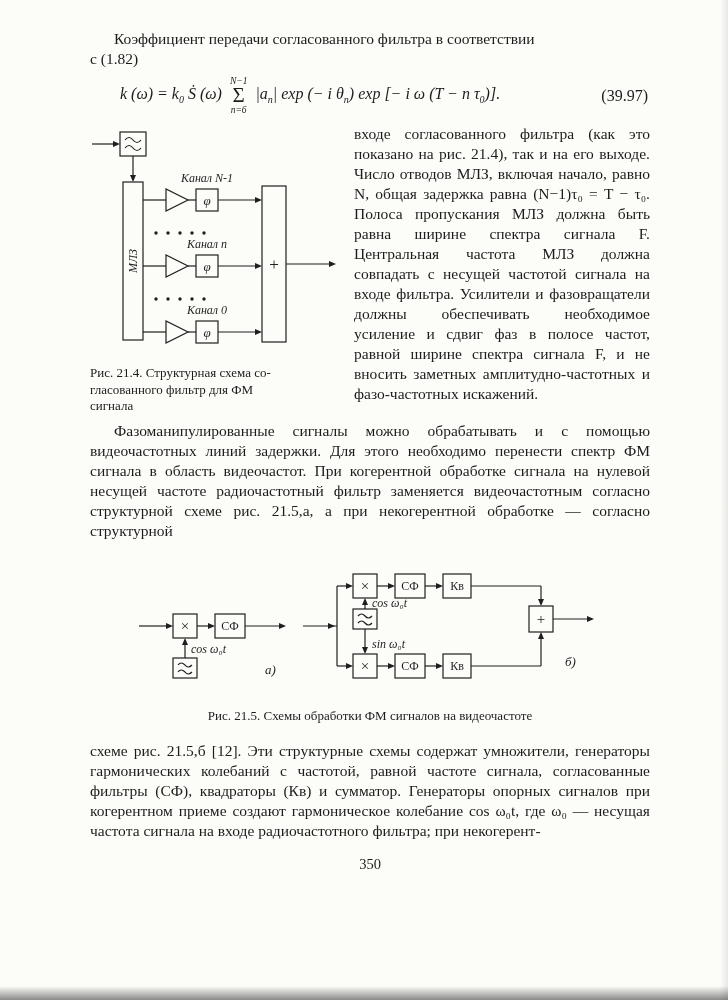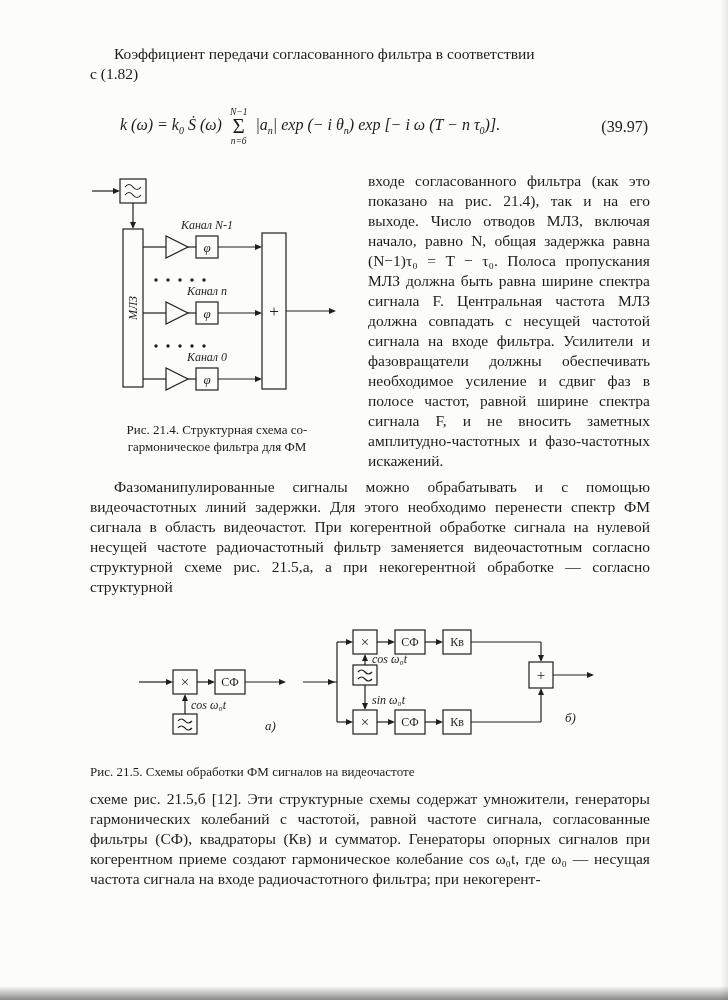--- a/index.html
+++ b/index.html
@@ -13,44 +13,44 @@
   }
   .scan-edge-bottom{
     position:absolute;left:0;bottom:0;width:100%;height:14px;
     background:linear-gradient(to bottom, rgba(0,0,0,0), rgba(45,45,45,0.55));
   }
   .scan-edge-right{
     position:absolute;right:0;top:0;width:8px;height:100%;
     background:linear-gradient(to right, rgba(0,0,0,0), rgba(80,80,80,0.12));
   }
   .content{
-    position:absolute;left:90px;top:44px;width:560px;
+    position:absolute;left:90px;top:29px;width:560px;
     font-size:15.5px;line-height:20px;text-align:justify;
   }
   .p{margin:0;}
   .indent{text-indent:24px;}
   .line{display:block;}
   
   .formula{display:flex;align-items:center;margin:7px 0 9px 0;font-style:italic;font-size:16px;}
   .f-main{flex:1;padding-left:30px;text-align:left;white-space:nowrap;}
   .f-main sub{font-size:10px;font-style:italic;}
-  .sum{display:inline-flex;flex-direction:column;align-items:center;vertical-align:middle;margin:16px 4px;line-height:1;}
+  .sum{display:inline-flex;flex-direction:column;align-items:center;vertical-align:middle;margin:0 4px;line-height:1;}
   .sum-top,.sum-bot{font-size:9.5px;line-height:10px;}
   .sum-sym{font-size:21px;line-height:19px;font-style:normal;}
   .f-num{font-style:normal;padding-right:2px;}
   
   .twocol{display:flex;margin-top:5px;}
   .col-fig{width:254px;flex:none;}
-  .col-text{width:296px;margin-left:24px;text-align:justify;}
+  .col-text{width:296px;margin-left:10px;text-align:justify;}
   .fig214-wrap{margin-top:4px;}
-  .fig-caption{font-size:13px;line-height:16.5px;text-align:center;margin-top:10px;}
+  .fig-caption{font-size:13px;line-height:16.5px;text-align:left;}
   
   .fig215-block{text-align:center;margin-top:13px;}
-  .fig215-caption{font-size:13px;line-height:16px;text-align:left;margin-top:7px;}
-  .after-fig{margin-top:9px;}
+  .fig215-caption{font-size:13px;line-height:16px;text-align:center;margin-top:7px;}
+  .after-fig{margin-top:17px;}
   .pagenum{text-align:center;font-size:14.5px;margin-top:13px;}
   svg text{font-family:"Liberation Serif","DejaVu Serif",serif;}
 </style>
 </head>
 <body>
 
 <div class="page">
   <div class="content">
 
     <p class="p">
@@ -120,21 +120,22 @@
             <text x="117" y="120" text-anchor="middle" font-size="12" font-style="italic" fill="#1f1f1f">Канал n</text>
             <text x="117" y="186" text-anchor="middle" font-size="12" font-style="italic" fill="#1f1f1f">Канал 0</text>
             <text x="117" y="77" text-anchor="middle" font-size="13" font-style="italic" fill="#1f1f1f">φ</text>
             <text x="117" y="143" text-anchor="middle" font-size="13" font-style="italic" fill="#1f1f1f">φ</text>
             <text x="117" y="209" text-anchor="middle" font-size="13" font-style="italic" fill="#1f1f1f">φ</text>
             <text x="184" y="142" text-anchor="middle" font-size="17" fill="#1f1f1f">+</text>
           </svg>
         </div>
         <div class="fig-caption">
           <span class="line">Рис. 21.4. Структурная схема со-</span>
-          <span class="line">гармоническое фильтра для ФМ</span>
+          <span class="line">гласованного фильтр для ФМ</span>
+          <span class="line">сигнала</span>
         </div>
       </div>
       <div class="col-text">входе согласованного фильтра (как это показано на рис. 21.4), так и на его выходе. Число отводов МЛЗ, включая начало, равно N, общая задержка равна (N−1)τ₀ = T − τ₀. Полоса пропускания МЛЗ должна быть равна ширине спектра сигнала F. Центральная частота МЛЗ должна совпадать с несущей частотой сигнала на входе фильтра. Усилители и фазовращатели должны обеспечивать необходимое усиление и сдвиг фаз в полосе частот, равной ширине спектра сигнала F, и не вносить заметных амплитудно-частотных и фазо-частотных искажений.</div>
     </div>
 
     <p class="p indent" style="margin-top:6px;">Фазоманипулированные сигналы можно обрабатывать и с помощью видеочастотных линий задержки. Для этого необходимо перенести спектр ФМ сигнала в область видеочастот. При когерентной обработке сигнала на нулевой несущей частоте радиочастотный фильтр заменяется видеочастотным согласно структурной схеме рис. 21.5,а, а при некогерентной обработке — согласно структурной</p>
 
     <div class="fig215-block">
       <svg width="470" height="142" viewBox="0 0 470 142">
         <g stroke="#1f1f1f" stroke-width="1.2" fill="none">
@@ -206,17 +207,18 @@
         <text x="406" y="70" text-anchor="middle" font-size="15" fill="#1f1f1f">+</text>
         <text x="237" y="53" font-size="12" font-style="italic" fill="#1f1f1f">cos ω₀t</text>
         <text x="237" y="94" font-size="12" font-style="italic" fill="#1f1f1f">sin ω₀t</text>
         <text x="430" y="112" font-size="13" font-style="italic" fill="#1f1f1f">б)</text>
       </svg>
       <div class="fig215-caption">Рис. 21.5. Схемы обработки ФМ сигналов на видеочастоте</div>
     </div>
 
     <p class="p after-fig">схеме рис. 21.5,б [12]. Эти структурные схемы содержат умножители, генераторы гармонических колебаний с частотой, равной частоте сигнала, согласованные фильтры (СФ), квадраторы (Кв) и сумматор. Генераторы опорных сигналов при когерентном приеме создают гармоническое колебание cos ω₀t, где ω₀ — несущая частота сигнала на входе радиочастотного фильтра; при некогерент-</p>
 
+    <div class="pagenum">350</div>
   </div>
 
   <div class="scan-edge-right"></div>
   <div class="scan-edge-bottom"></div>
 </div>
 
 </body></html>

